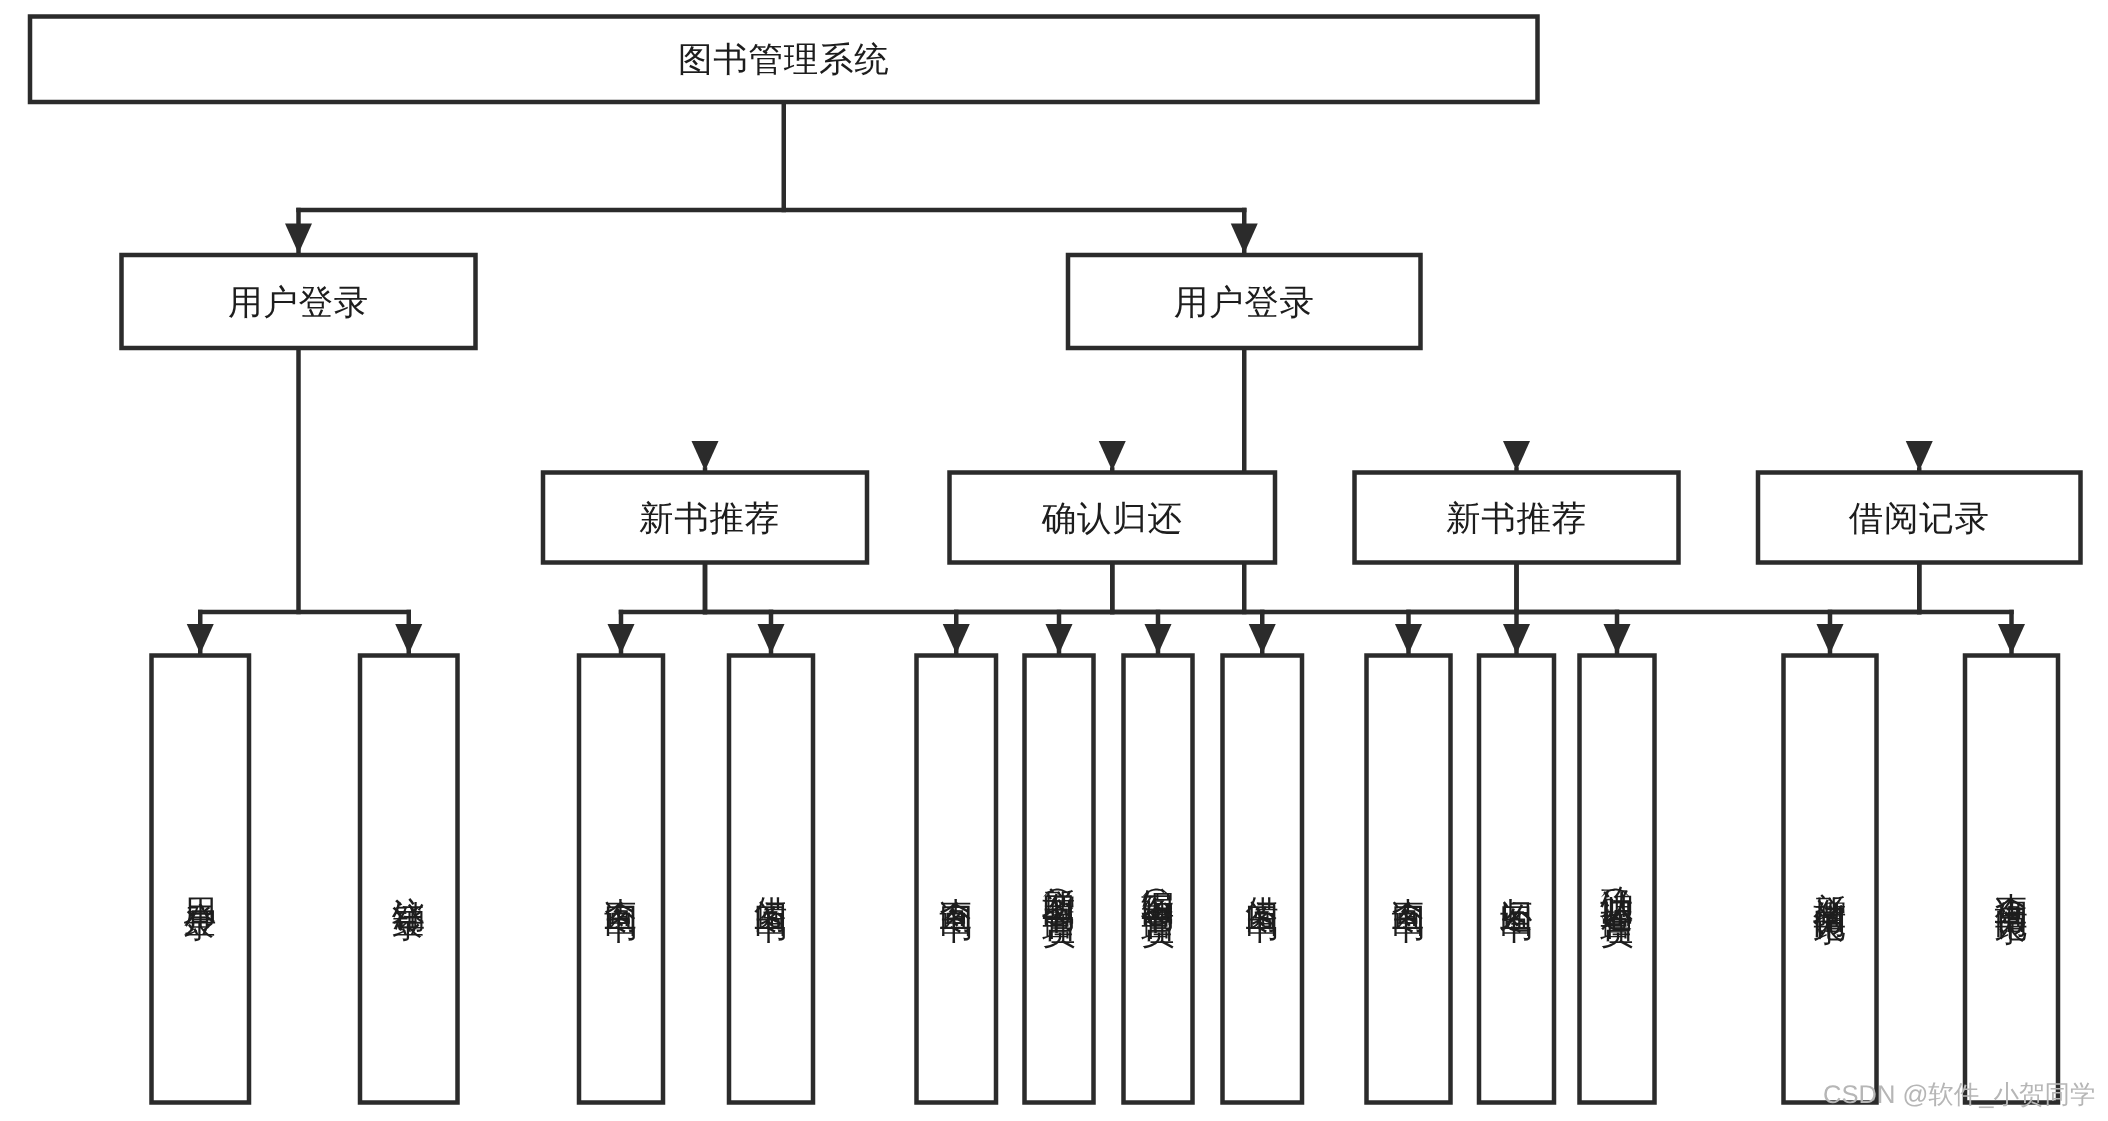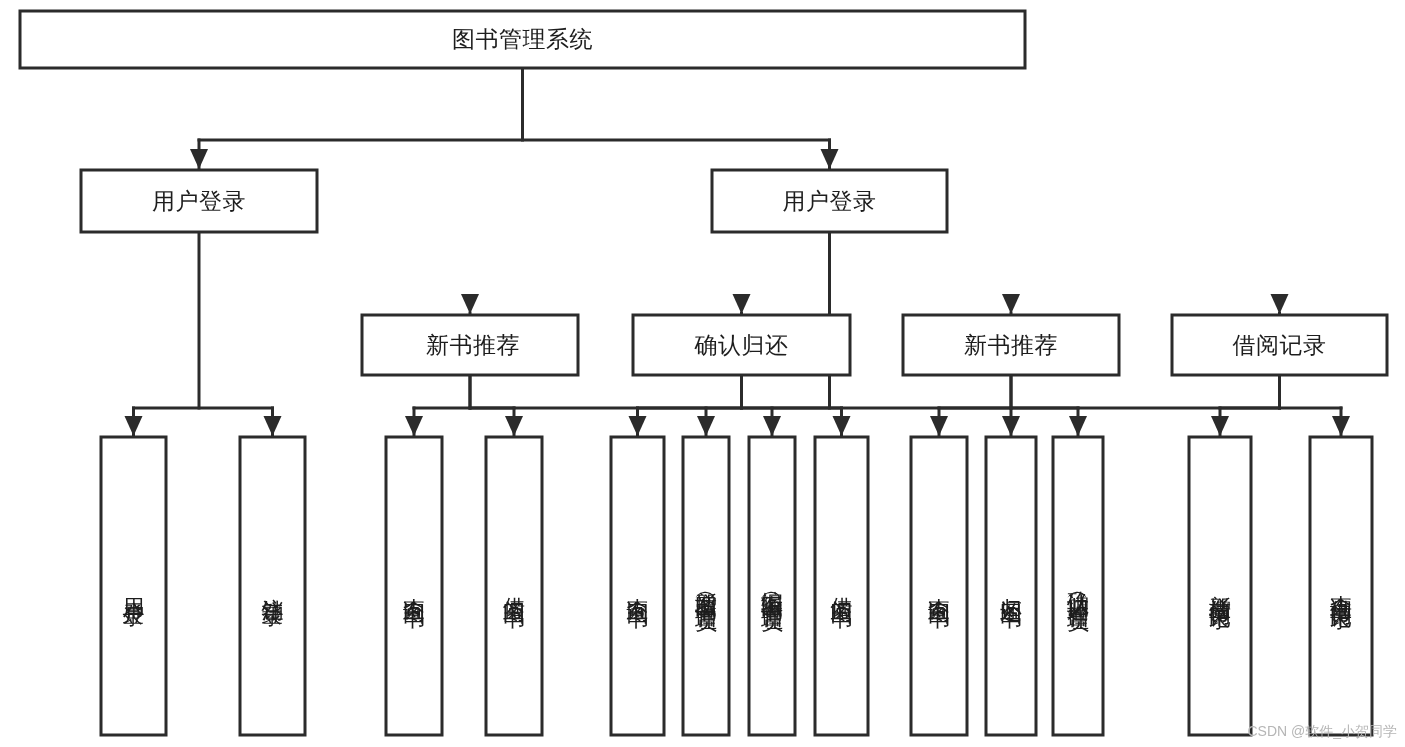--- a/index.html
+++ b/index.html
@@ -57,21 +57,21 @@
     writing-mode: vertical-rl;
     text-orientation: upright;
     font-size: 22px;
     letter-spacing: 3px;
   }
   .watermark {
     position: absolute;
     right: 8px;
     bottom: 6px;
     color: #b6b6b6;
-    font-size: 14px;
+    font-size: 17px;
     font-family: "Liberation Sans", "DejaVu Sans", sans-serif;
     white-space: nowrap;
     pointer-events: none;
   }
 </style>
 </head>
 <body>
 
 <div id="canvas">
   <svg id="diagram" viewBox="0 0 1405 747">

